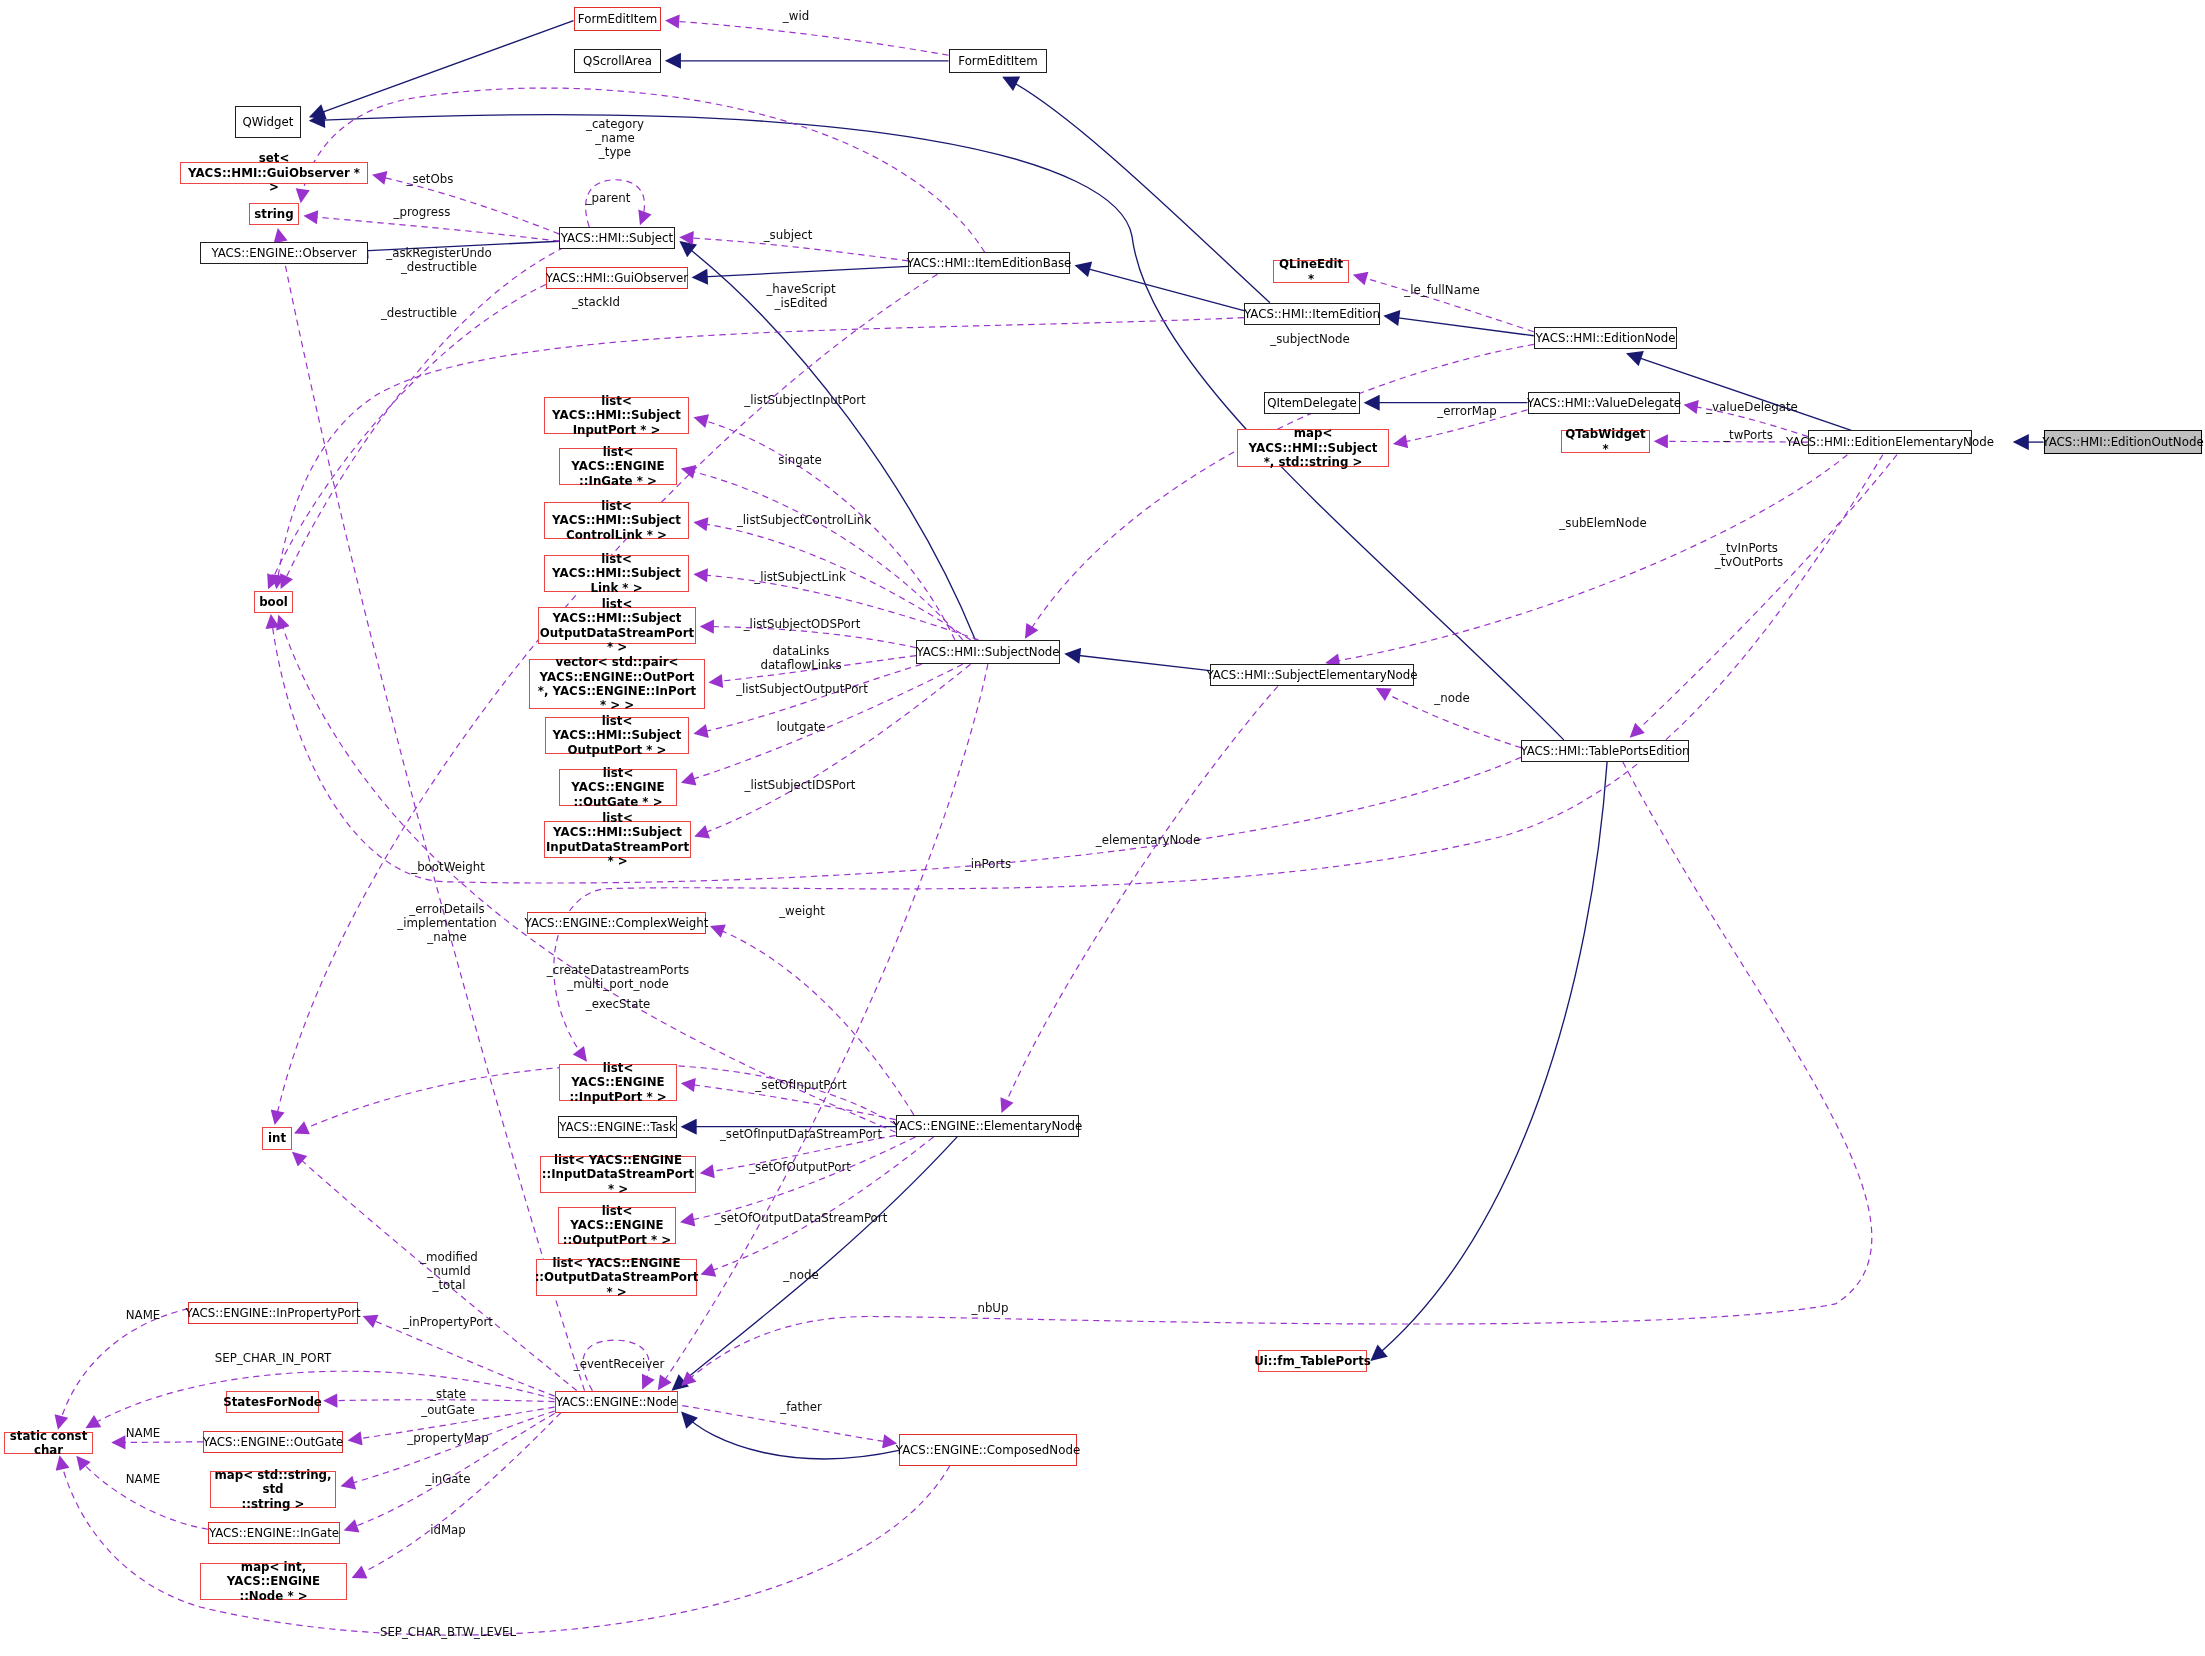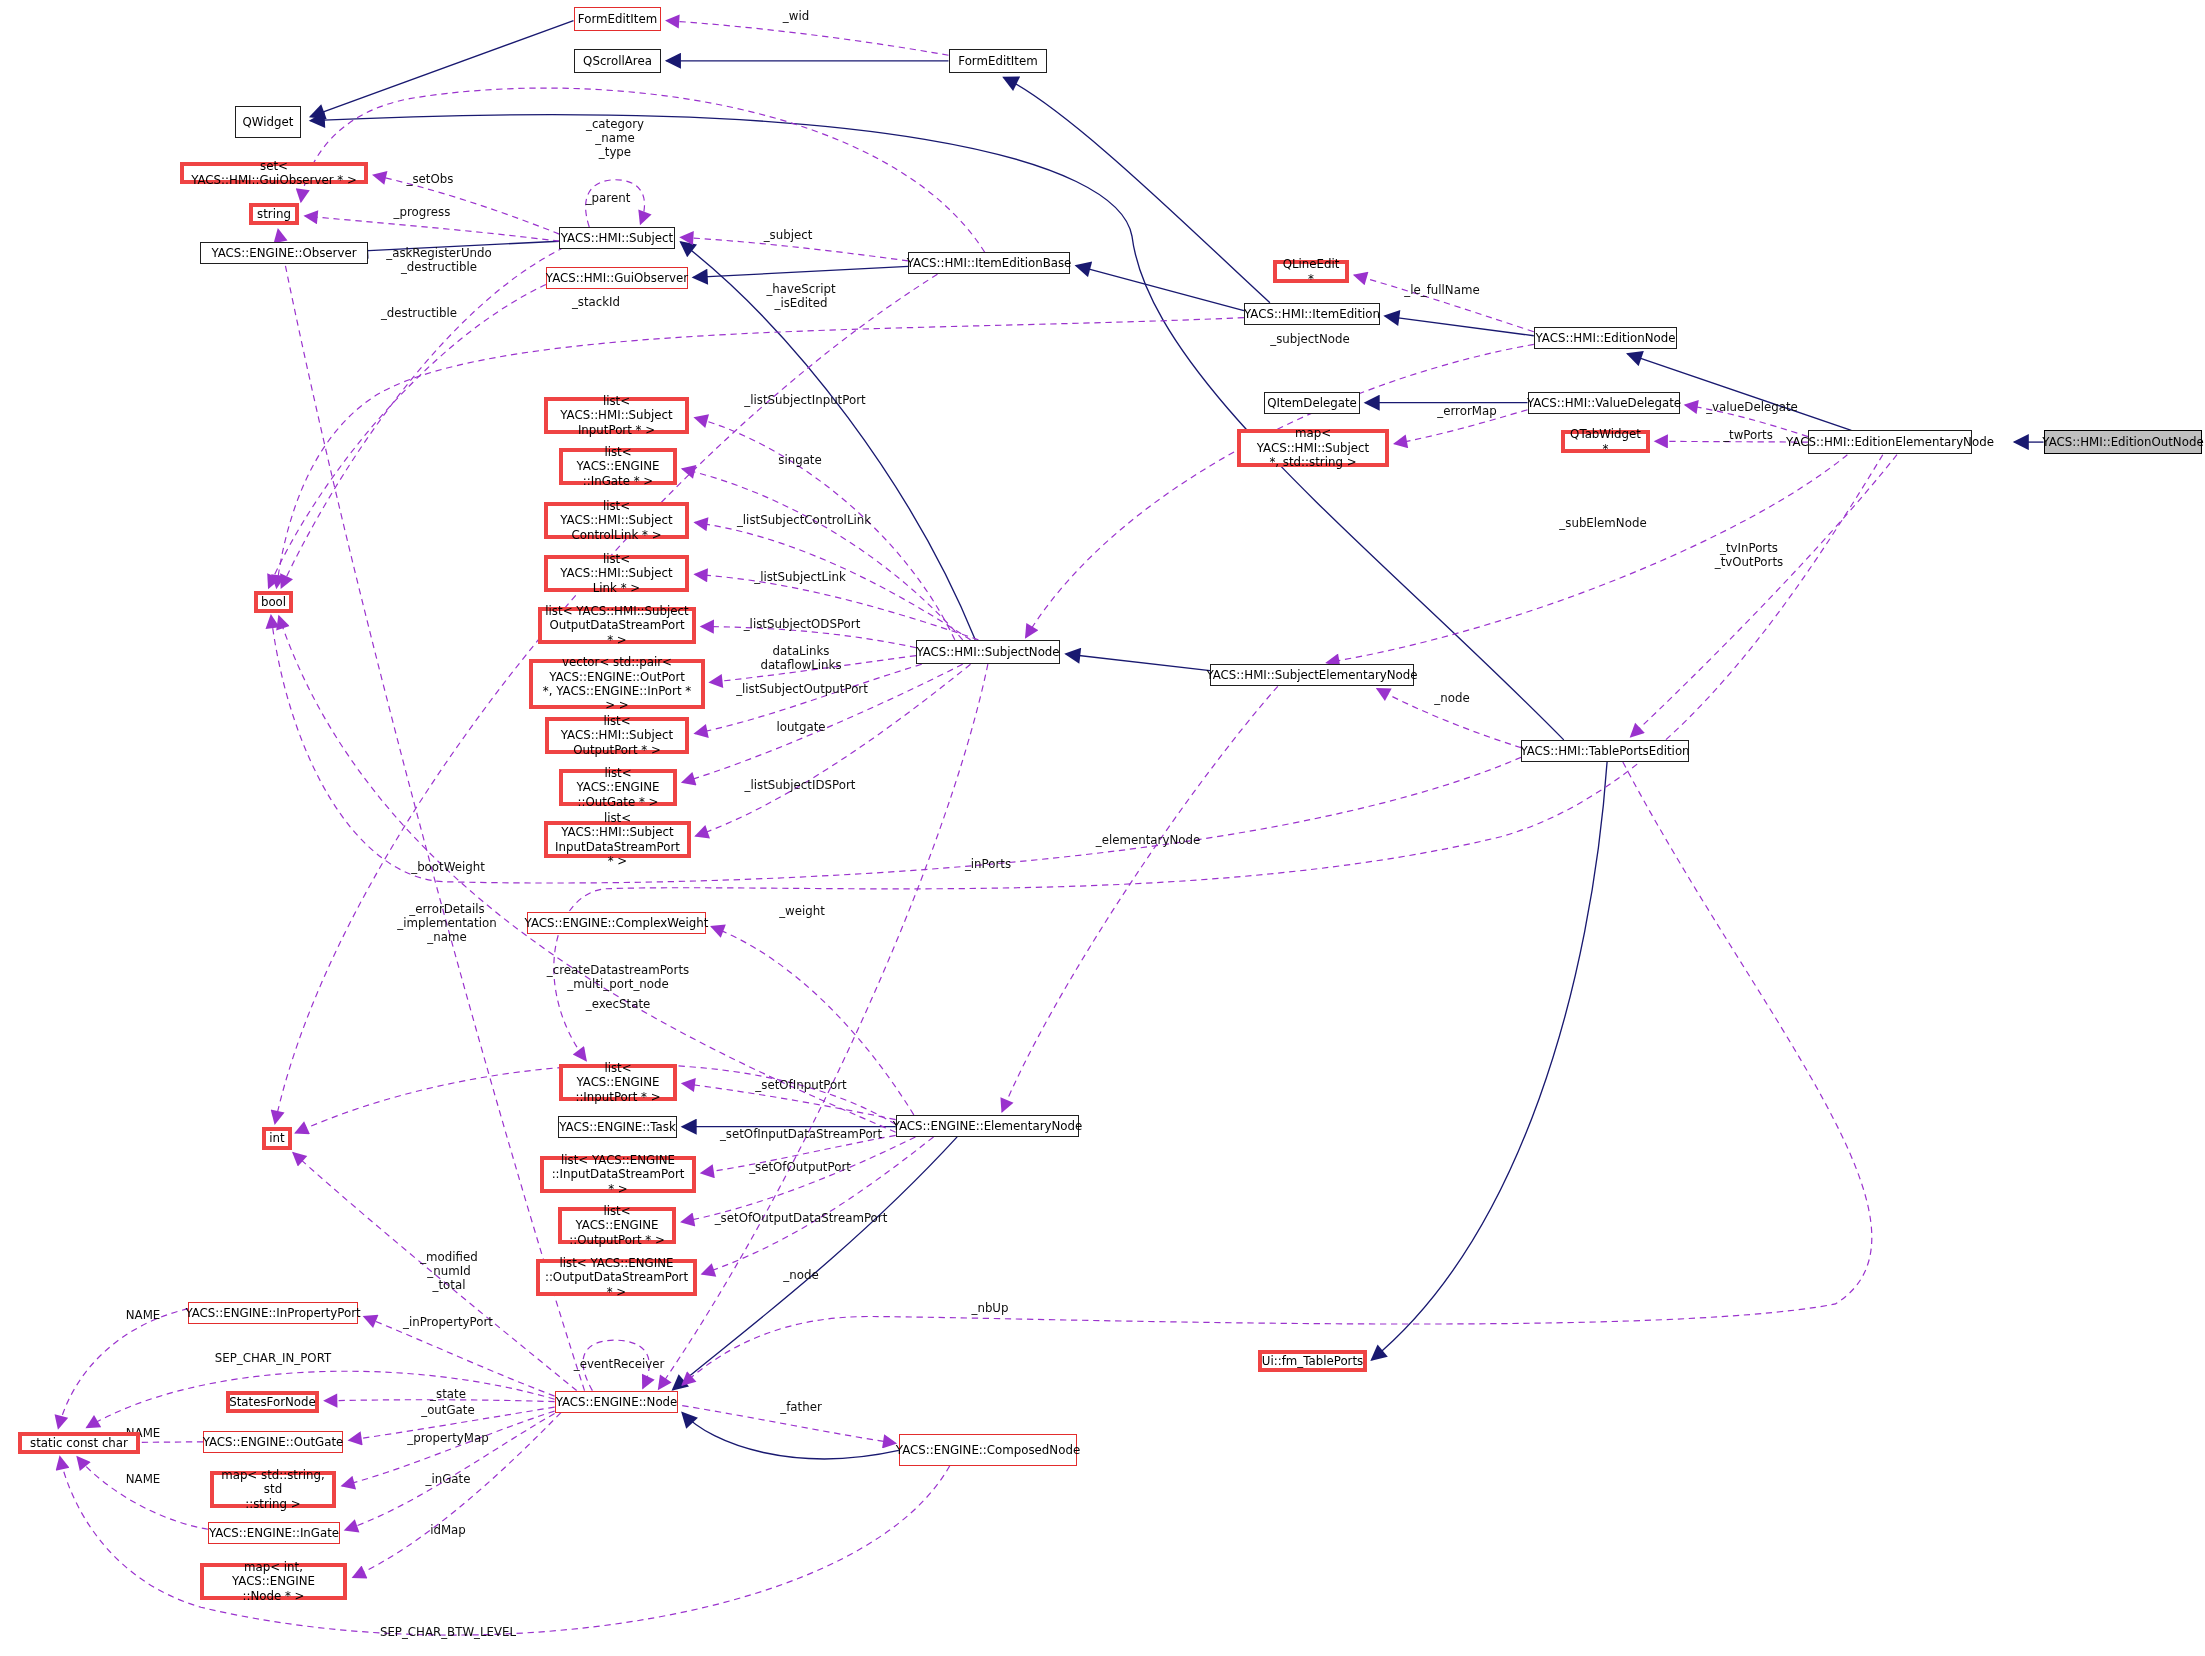--- a/index.html
+++ b/index.html
@@ -4,21 +4,21 @@
 <style>
   html,body{margin:0;padding:0;background:#ffffff;}
   #canvas{position:relative;width:2205px;height:1657px;background:#ffffff;
           font-family:"DejaVu Sans","Liberation Sans",sans-serif;overflow:hidden;}
   svg.edges{position:absolute;left:0;top:0;}
   .nd{position:absolute;display:flex;align-items:center;justify-content:center;
       text-align:center;white-space:pre-line;background:#ffffff;color:#000;
       font-size:11.8px;line-height:1.22;box-sizing:border-box;padding:0.8px 3.2px;z-index:2;}
   .c   {border:1.3px solid #1f1f1f;}
   .r   {border:1.3px solid #e32d2d;}
-  .t   {border:4px solid #ef4444;}
+  .t   {border:1px solid #ef4444;font-weight:bold;}
   .m   {border:1.3px solid #000000;background:#bfbfbf;}
   .lbl{position:absolute;transform:translate(-50%,-50%);white-space:pre-line;
        text-align:center;color:#0d0d0d;font-size:11.8px;line-height:1.18;z-index:1;}
 </style>
 </head>
 <body>
 
 <div id="canvas">
 
 <svg class="edges" width="2205" height="1657" viewBox="0 0 2799 2103">
@@ -157,21 +157,21 @@
 <div class="nd c" style="left:558px;top:1116px;width:119px;height:22px">YACS::ENGINE::Task</div>
 <div class="nd c" style="left:896px;top:1115px;width:183px;height:22px">YACS::ENGINE::ElementaryNode</div>
 <div class="nd t" style="left:540px;top:1156px;width:156px;height:37px">list&lt; YACS::ENGINE
 ::InputDataStreamPort * &gt;</div>
 <div class="nd t" style="left:558px;top:1207px;width:118px;height:37px">list&lt; YACS::ENGINE
 ::OutputPort * &gt;</div>
 <div class="nd t" style="left:536px;top:1259px;width:161px;height:37px">list&lt; YACS::ENGINE
 ::OutputDataStreamPort * &gt;</div>
 <div class="nd r" style="left:188px;top:1302px;width:170px;height:22px">YACS::ENGINE::InPropertyPort</div>
 <div class="nd t" style="left:226px;top:1391px;width:93px;height:22px">StatesForNode</div>
-<div class="nd t" style="left:18px;top:1432px;width:122px;height:22px">static const char</div>
+<div class="nd t" style="left:4px;top:1432px;width:89px;height:22px">static const char</div>
 <div class="nd r" style="left:203px;top:1431px;width:140px;height:22px">YACS::ENGINE::OutGate</div>
 <div class="nd t" style="left:210px;top:1471px;width:126px;height:37px">map&lt; std::string, std
 ::string &gt;</div>
 <div class="nd r" style="left:208px;top:1522px;width:132px;height:22px">YACS::ENGINE::InGate</div>
 <div class="nd t" style="left:200px;top:1563px;width:147px;height:37px">map&lt; int, YACS::ENGINE
 ::Node * &gt;</div>
 <div class="nd r" style="left:555px;top:1391px;width:123px;height:22px">YACS::ENGINE::Node</div>
 <div class="nd r" style="left:899px;top:1434px;width:178px;height:32px">YACS::ENGINE::ComposedNode</div>
 <div class="nd t" style="left:1258px;top:1350px;width:109px;height:22px">Ui::fm_TablePorts</div>
 

